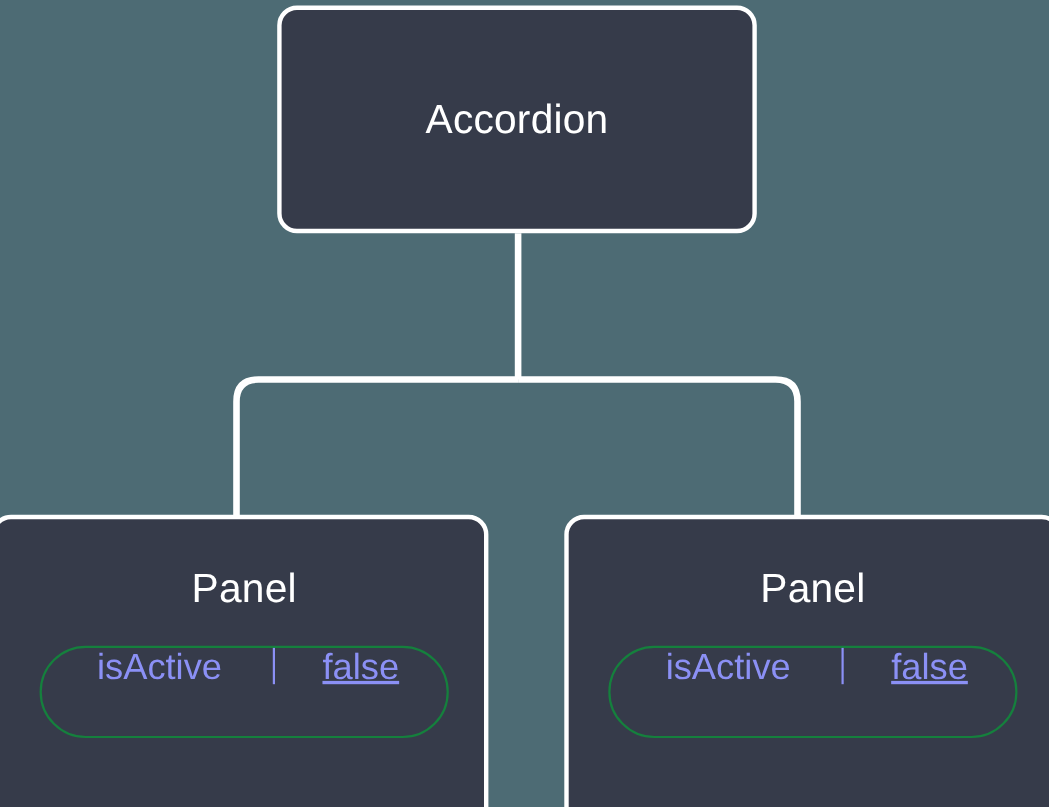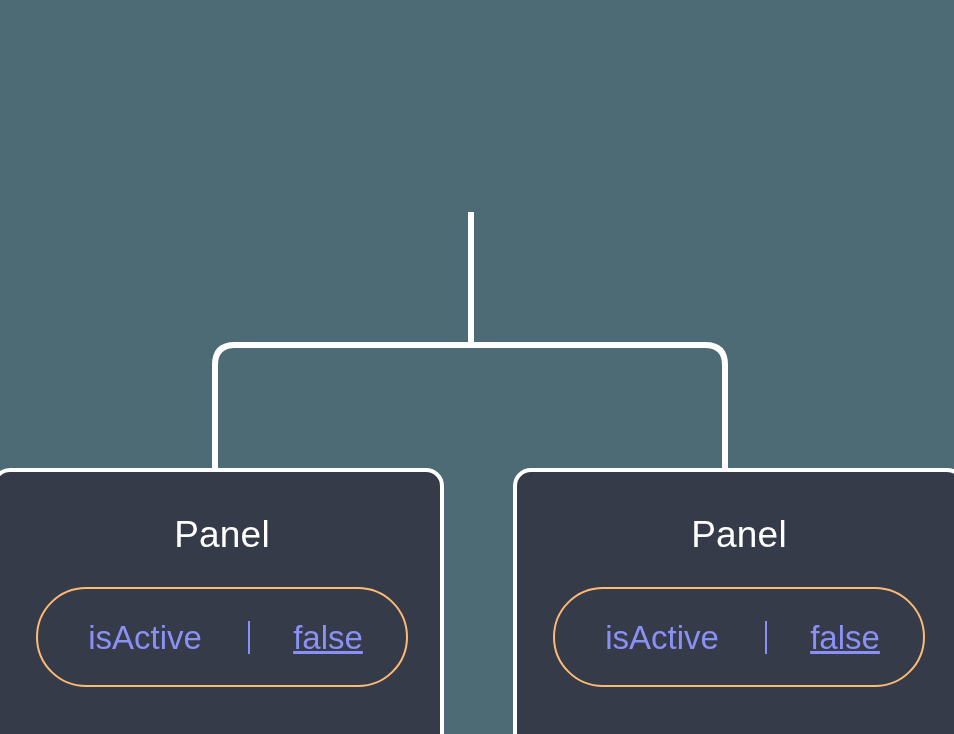--- a/index.html
+++ b/index.html
@@ -62,25 +62,25 @@
     font-size: 37px;
     font-weight: 400;
     letter-spacing: 0.2px;
     line-height: 1;
     text-align: center;
     white-space: nowrap;
   }
   .node-panel-left .node-title { padding-left: 8px; }
   .pill {
     margin-top: 34px;
-    height: 100px;
+    height: 84px;
     display: flex;
-    align-items: center;
+    align-items: flex-start;
     box-sizing: border-box;
-    border: 2px solid #fdba74;
+    border: 2px solid #15803d;
     border-radius: 50px;
     background: transparent;
   }
   .node-panel-left .pill { margin-left: 8px; }
   .pill-key, .pill-val {
     display: flex;
     align-items: center;
     justify-content: center;
     color: #8b90f5;
     font-size: 33px;
@@ -105,20 +105,23 @@
 
   <svg id="edges" viewBox="0 0 954 734" aria-hidden="true">
 
     <path d="M 471 212 L 471 345" fill="none" stroke="#ffffff" stroke-width="6" stroke-linecap="butt"></path>
 
     <path d="M 471 345 L 235 345 Q 215 345 215 365 L 215 470" fill="none" stroke="#ffffff" stroke-width="6" stroke-linecap="butt" stroke-linejoin="round"></path>
 
     <path d="M 471 345 L 705 345 Q 725 345 725 365 L 725 470" fill="none" stroke="#ffffff" stroke-width="6" stroke-linecap="butt" stroke-linejoin="round"></path>
   </svg>
 
+  <div class="node node-root">
+    <div class="node-title">Accordion</div>
+  </div>
 
   <div class="node node-panel-left">
     <div class="node-title">Panel</div>
     <div class="pill">
       <div class="pill-key">isActive</div>
       <div class="pill-val">false</div>
     </div>
   </div>
 
   <div class="node node-panel-right">

